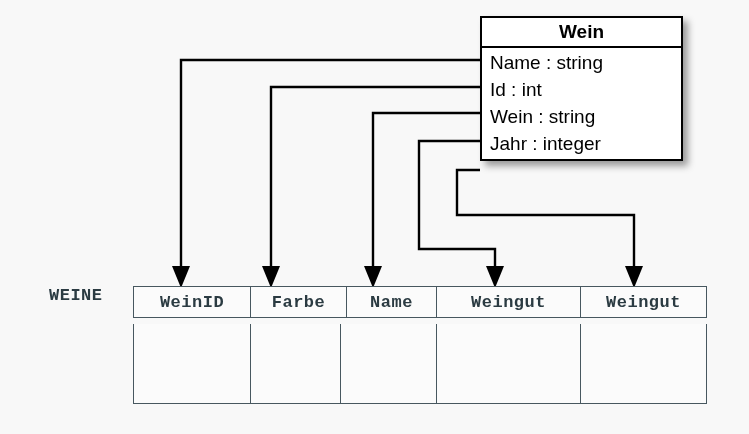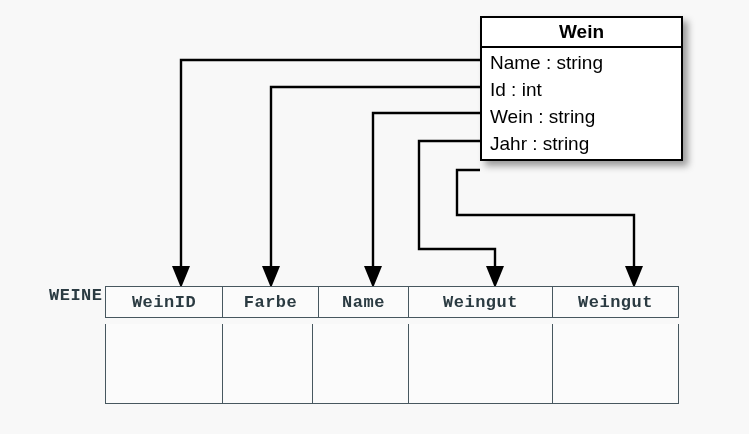--- a/index.html
+++ b/index.html
@@ -82,21 +82,21 @@
     top: 286px;
     font-family: "Liberation Mono", monospace;
     font-weight: bold;
     font-size: 17px;
     letter-spacing: 0.5px;
     color: #2b3b42;
     z-index: 5;
   }
   #rel-table {
     position: absolute;
-    left: 105px;
+    left: 133px;
     top: 286px;
     z-index: 5;
   }
   #header-row {
     display: flex;
     border: 1.6px solid #47575f;
     background: #fbfbfb;
     box-sizing: border-box;
     height: 32px;
   }
@@ -168,21 +168,21 @@
       <polygon class="conn-head" points="634,288 625,266 643,266"></polygon>
     </g>
   </svg>
 
   <div id="class-box">
     <div id="class-name">Wein</div>
     <div id="attr-list">
       <div class="attr-row">Name : string</div>
       <div class="attr-row">Id : int</div>
       <div class="attr-row">Wein : string</div>
-      <div class="attr-row">Jahr : string</div>
+      <div class="attr-row">Jahr : integer</div>
     </div>
   </div>
 
   <div id="table-label">WEINE</div>
 
   <div id="rel-table">
     <div id="header-row">
       <div class="cell c0">WeinID</div>
       <div class="cell c2">Farbe</div>
       <div class="cell c1">Name</div>

